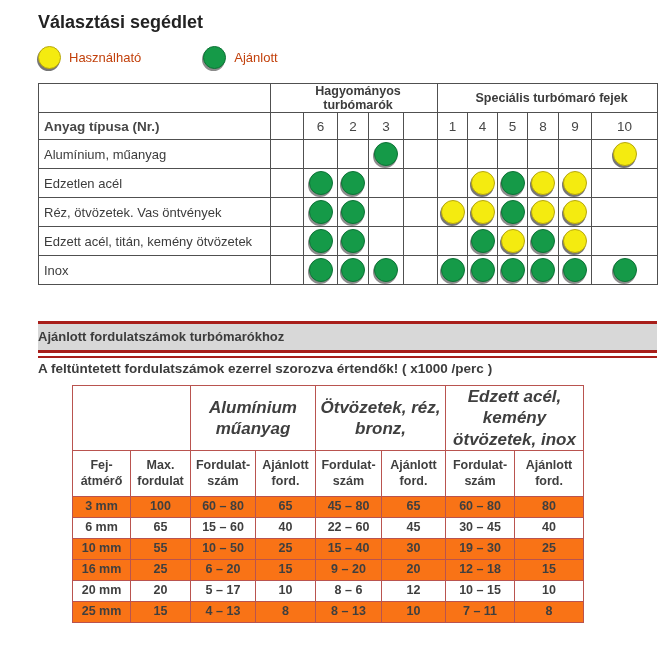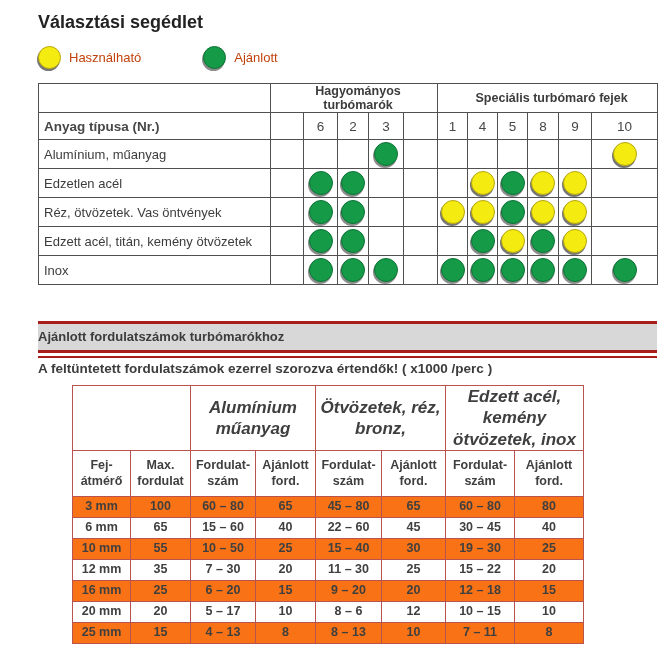--- a/index.html
+++ b/index.html
@@ -227,30 +227,20 @@
       <tr class="shade">
         <td>10 mm</td>
         <td>55</td>
         <td>10 – 50</td>
         <td>25</td>
         <td>15 – 40</td>
         <td>30</td>
         <td>19 – 30</td>
         <td>25</td>
       </tr>
-      <tr>
-        <td>12 mm</td>
-        <td>35</td>
-        <td>7 – 30</td>
-        <td>20</td>
-        <td>11 – 30</td>
-        <td>25</td>
-        <td>15 – 22</td>
-        <td>20</td>
-      </tr>
       <tr class="shade">
         <td>16 mm</td>
         <td>25</td>
         <td>6 – 20</td>
         <td>15</td>
         <td>9 – 20</td>
         <td>20</td>
         <td>12 – 18</td>
         <td>15</td>
       </tr>

